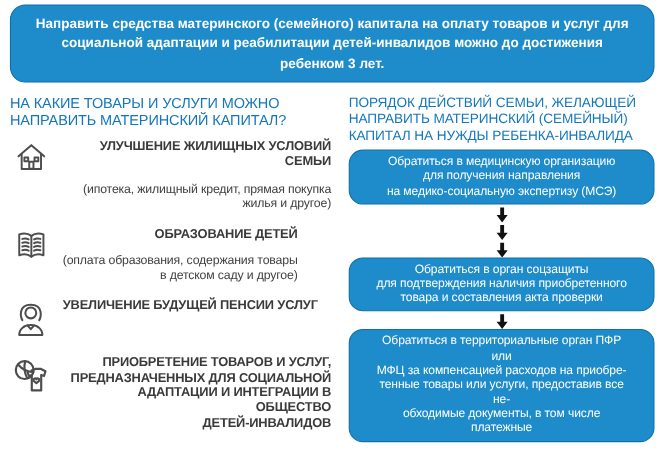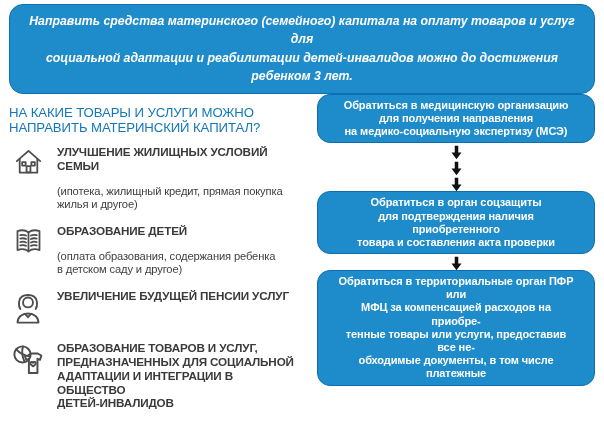--- a/index.html
+++ b/index.html
@@ -4,46 +4,46 @@
 <style>
   * { margin:0; padding:0; box-sizing:border-box; }
   html,body { width:604px; height:421px; }
   body {
     font-family:"Liberation Sans","DejaVu Sans",sans-serif;
     background:#ffffff; overflow:hidden; position:relative;
   }
   .banner {
     margin:4px 9px 0 9px; background:#1e8ccb; border:1.5px solid #0d6fae;
     border-radius:14px; color:#ffffff; font-weight:bold; font-size:12.3px;
-    line-height:1.5; text-align:center; padding:7px 18px; white-space:pre-line;font-style:italic;
+    line-height:1.5; text-align:center; padding:7px 18px; white-space:pre-line;
   }
   .cols { display:flex; padding:0 9px; gap:16px; }
   .col-left { width:292px; flex:none; }
   .col-right { flex:1; min-width:0; }
   .heading {
     color:#1477bb; font-weight:normal; white-space:pre-line; letter-spacing:-0.1px;
   }
   .col-left .heading { font-size:13.2px; line-height:1.18; margin-top:11px; }
   .col-right .heading { font-size:12.4px; line-height:1.18; margin-top:11px; margin-bottom:6px; }
-  .items { margin-top:9px; }
+  .items { margin-top:9px;text-align:right; }
   .item { display:flex; gap:10px; margin-bottom:13px; align-items:flex-start; }
   .item-icon { width:38px; flex:none; display:flex; justify-content:center; padding-top:1px; }
   .item-icon svg { stroke:#4d4d4d; fill:none; stroke-width:1.3; stroke-linecap:round; stroke-linejoin:round; }
   .item-title {
     font-size:11.7px; font-weight:bold; color:#3a3a3a; line-height:1.18;
     white-space:pre-line; letter-spacing:-0.15px;
   }
   .item-sub {
     font-size:11.2px; color:#404040; line-height:1.18; white-space:pre-line;
     margin-top:12px; letter-spacing:-0.15px;
   }
   .steps { display:flex; flex-direction:column; }
   .step {
     background:#1e8ccb; border:1px solid #0d6fae; border-radius:13px; color:#ffffff;
-    font-weight:bold; font-size:11px; line-height:1.2; text-align:center;
+    font-weight:normal; font-size:11px; line-height:1.2; text-align:center;
     padding:4px 20px; white-space:pre-line; letter-spacing:-0.1px;
   }
   .arrow-row { display:flex; justify-content:center; padding:2px 0; height:16px; }
 </style>
 </head>
 <body>
 
 <div class="banner">Направить средства материнского (семейного) капитала на оплату товаров и услуг для
 социальной адаптации и реабилитации детей-инвалидов можно до достижения ребенком 3 лет.</div>
 
@@ -75,21 +75,21 @@
         <span class="item-icon">
           <svg width="33" height="33" viewBox="0 0 24 24">
             <path d="M12 5.4 C10 3.8 6.5 3.6 4 4.4 V18.2 C6.5 17.4 10 17.6 12 19.2 C14 17.6 17.5 17.4 20 18.2 V4.4 C17.5 3.6 14 3.8 12 5.4 Z"></path>
             <path d="M12 5.4 V19.2"></path>
             <path d="M6 7.4 C7.6 7 9.1 7.1 10.2 7.7 M6 9.9 C7.6 9.5 9.1 9.6 10.2 10.2 M6 12.4 C7.6 12 9.1 12.1 10.2 12.7 M6 14.9 C7.6 14.5 9.1 14.6 10.2 15.2"></path>
             <path d="M13.8 7.7 C14.9 7.1 16.4 7 18 7.4 M13.8 10.2 C14.9 9.6 16.4 9.5 18 9.9 M13.8 12.7 C14.9 12.1 16.4 12 18 12.4 M13.8 15.2 C14.9 14.6 16.4 14.5 18 14.9"></path>
           </svg>
         </span>
         <div>
           <div class="item-title">ОБРАЗОВАНИЕ ДЕТЕЙ</div>
-          <div class="item-sub">(оплата образования, содержания ребенка
+          <div class="item-sub">(оплата образования, содержания товары
 в детском саду и другое)</div>
         </div>
       </div>
 
       <div class="item">
         <span class="item-icon">
           <svg width="34" height="38" viewBox="0 0 24 26">
             <path d="M6.6 13 C5.7 11.6 5.4 9.4 5.8 7.4 C6.3 4.8 8.6 3.1 12 3.1 C15.4 3.1 17.7 4.8 18.2 7.4 C18.6 9.4 18.3 11.6 17.4 13"></path>
             <circle cx="12" cy="8.4" r="3.5"></circle>
             <path d="M4.6 22.6 C4.6 18.6 7.8 16.2 12 16.2 C16.2 16.2 19.4 18.6 19.4 22.6 Z"></path>
@@ -105,31 +105,34 @@
         <span class="item-icon">
           <svg width="36" height="36" viewBox="0 0 24 24">
             <circle cx="8.3" cy="8.3" r="5.4"></circle>
             <path d="M4.2 4.9 C6.6 7.6 9.9 9.3 13.6 9.6"></path>
             <path d="M8.6 3 C7.8 6.2 8.2 10.2 9.8 13.3"></path>
             <path d="M12.4 8.6 L14.6 7.6 H18.2 L20.9 9 L20 11.9 L18.3 11.2 V20.6 H12.6 V11.2 L10.9 11.9 L10 9.6"></path>
             <path d="M15.4 13.9 c 0.5 -0.9 1.8 -0.6 1.8 0.35 c 0 0.8 -1.3 1.55 -1.8 1.95 c -0.5 -0.4 -1.8 -1.15 -1.8 -1.95 c 0 -0.95 1.3 -1.25 1.8 -0.35 z"></path>
           </svg>
         </span>
         <div>
-          <div class="item-title">ОБРАЗОВАНИЕ ТОВАРОВ И УСЛУГ,
+          <div class="item-title">ПРИОБРЕТЕНИЕ ТОВАРОВ И УСЛУГ,
 ПРЕДНАЗНАЧЕННЫХ ДЛЯ СОЦИАЛЬНОЙ
 АДАПТАЦИИ И ИНТЕГРАЦИИ В ОБЩЕСТВО
 ДЕТЕЙ-ИНВАЛИДОВ</div>
         </div>
       </div>
 
     </div>
   </div>
 
   <div class="col-right">
+    <div class="heading">ПОРЯДОК ДЕЙСТВИЙ СЕМЬИ, ЖЕЛАЮЩЕЙ
+НАПРАВИТЬ МАТЕРИНСКИЙ (СЕМЕЙНЫЙ)
+КАПИТАЛ НА НУЖДЫ РЕБЕНКА-ИНВАЛИДА</div>
     <div class="steps">
 
       <div class="step">Обратиться в медицинскую организацию
 для получения направления
 на медико-социальную экспертизу (МСЭ)</div>
       <div class="arrow-row">
         <svg width="13" height="15" viewBox="0 0 14 16">
             <path d="M5.1 0.6 H8.9 V8 H12.4 L7 15.2 L1.6 8 H5.1 Z" fill="#111111"></path>
           </svg>
       </div>

